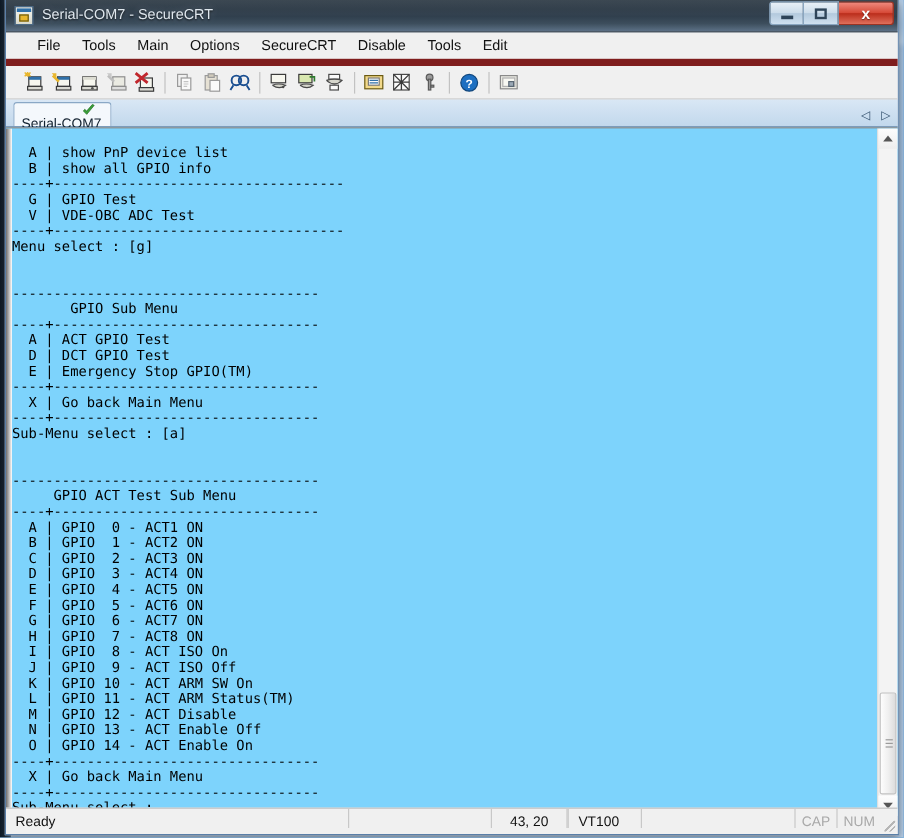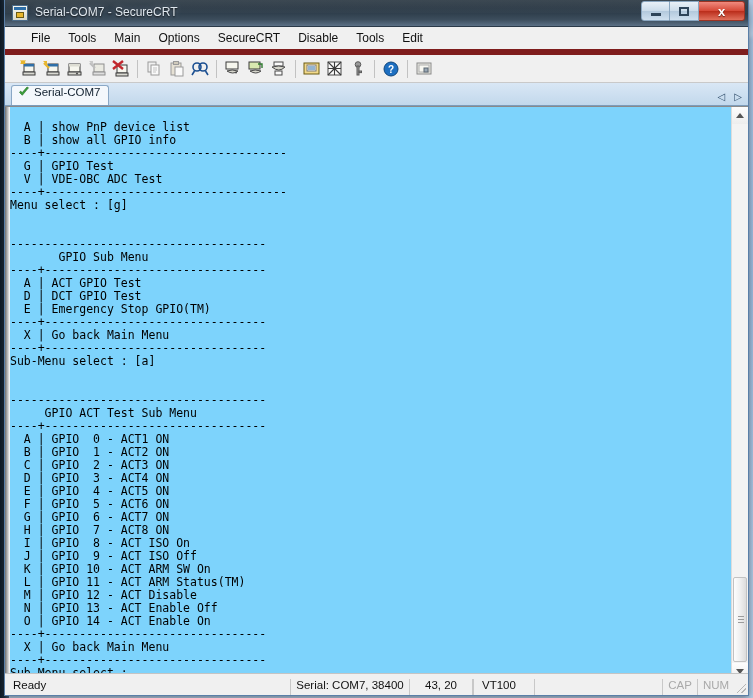--- a/index.html
+++ b/index.html
@@ -196,26 +196,27 @@
     align-items: flex-end;
     padding-left: 6px;
   }
   .tab {
     height: 20px;
     background: #f4f8fc;
     border: 1px solid #8aa8c6;
     border-bottom: none;
     border-radius: 3px 3px 0 0;
     display: flex;
-    align-items: flex-start;
+    align-items: flex-end;
     padding: 0 8px 0 6px;
     font-size: 11.5px;
     color: #12212f;
     cursor: default;
     box-sizing: border-box;
+    flex-direction: column;
   }
   .tab-check {
     width: 12px; height: 12px;
     margin-right: 4px;
     position: relative;
   }
   .tab-check svg { display: block; }
   .tab-nav {
     position: absolute;
     right: 6px; bottom: 3px;
@@ -308,21 +309,21 @@
 
   
   .statusbar {
     position: absolute;
     left: 0; bottom: 0;
     width: 100%;
     height: 22px;
     background: #f0f0f0;
     border-top: 1px solid #c4c4c4;
     display: flex;
-    align-items: flex-end;
+    align-items: flex-start;
     font-size: 11.5px;
     color: #111;
     box-sizing: border-box;
   }
   .sb-cell {
     height: 100%;
     display: flex;
     align-items: center;
     box-sizing: border-box;
     white-space: nowrap;

